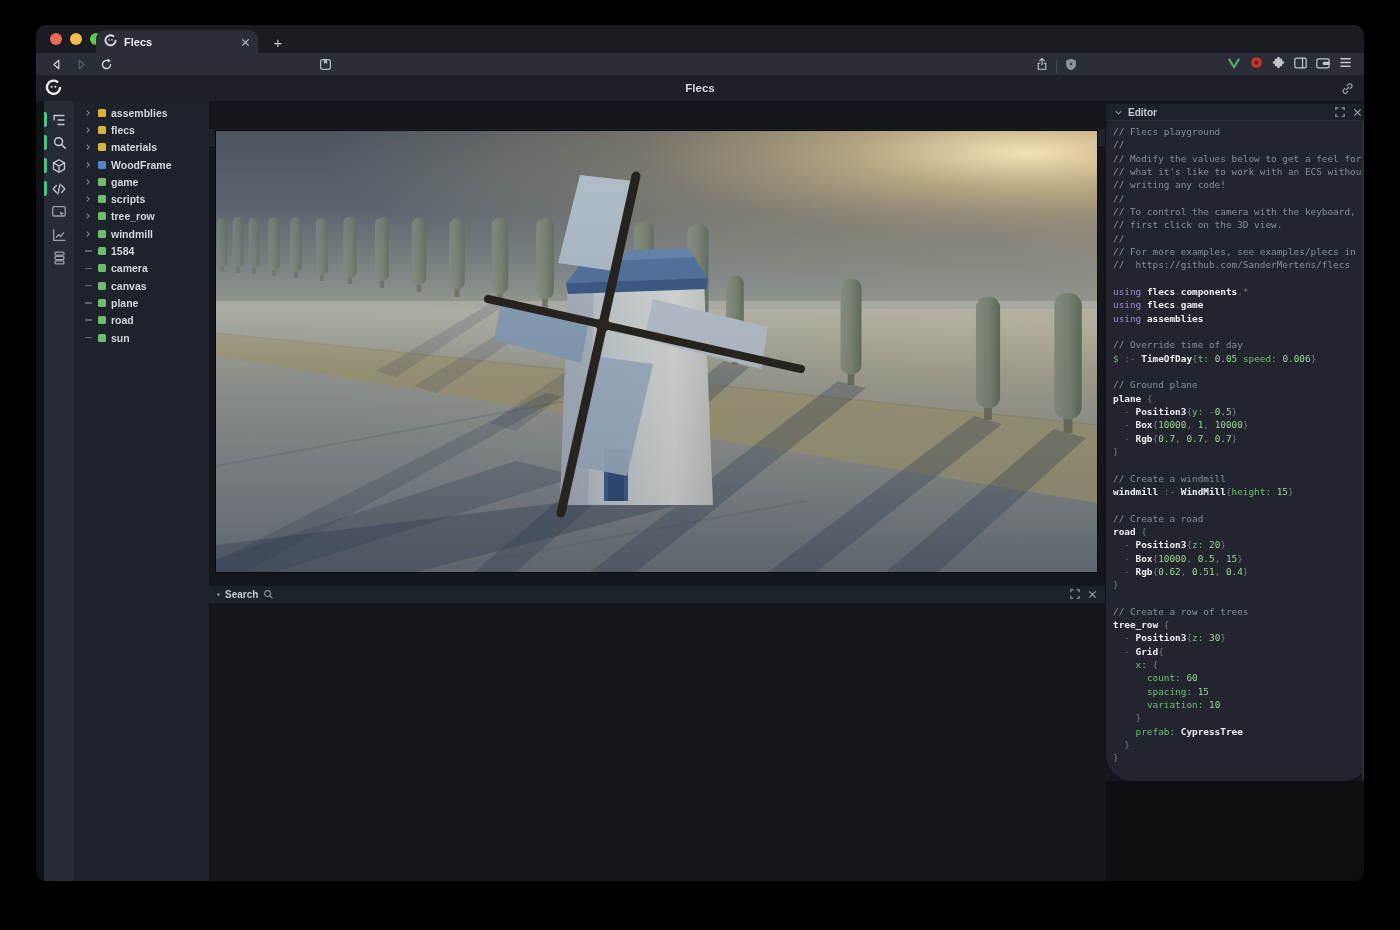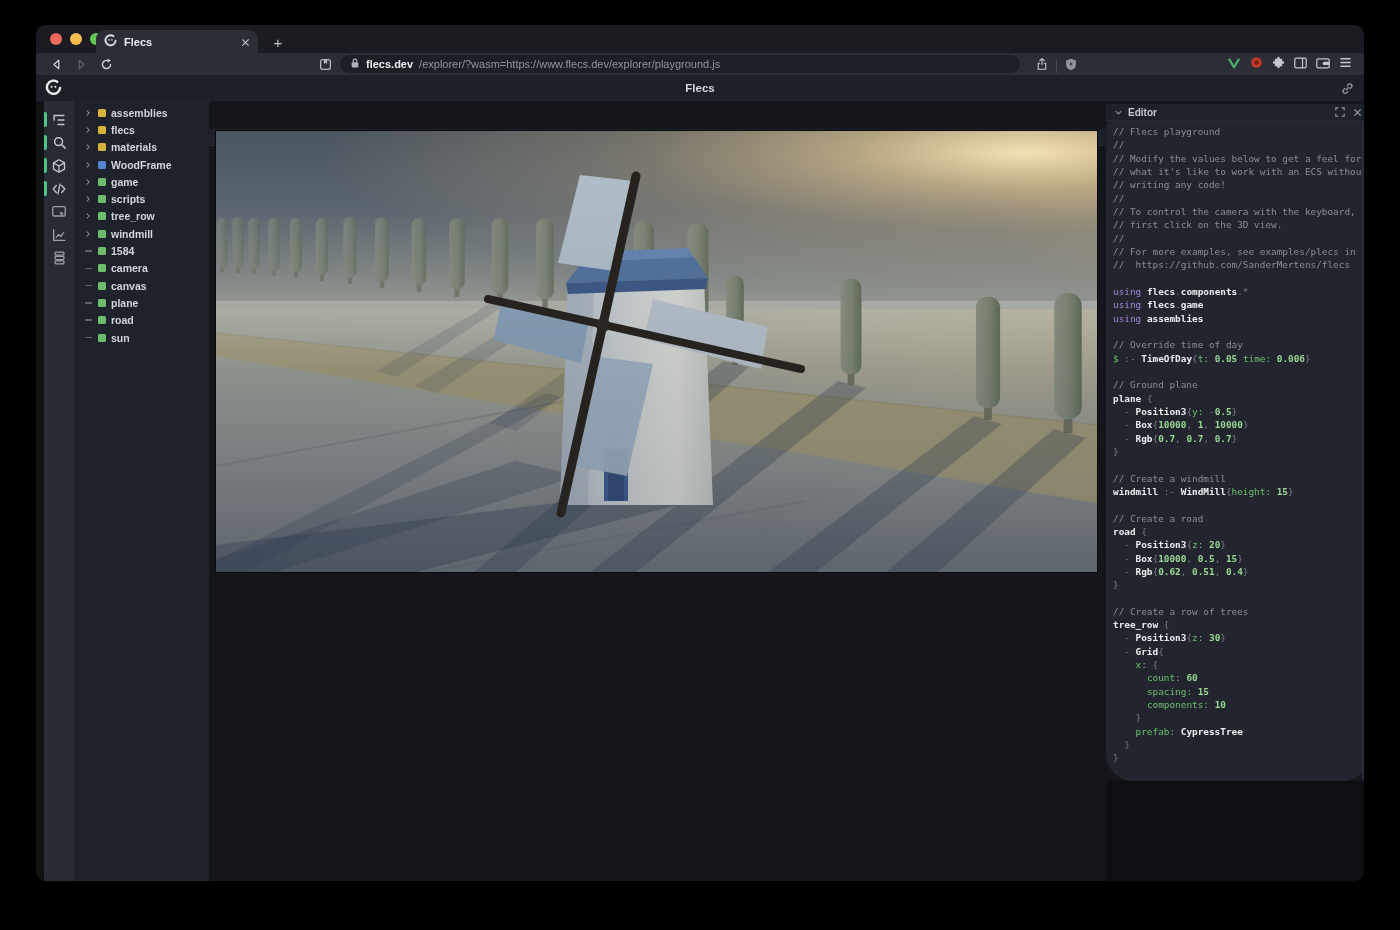--- a/index.html
+++ b/index.html
@@ -63,21 +63,21 @@
   .sdot { width:3px; height:3px; border-radius:50%; background:#7a8089; }
 
   .editor { position:absolute; left:1062px; top:3px; width:264px; height:677px; background:#22252d;border-radius:27px; }
   .editor-below { position:absolute; left:1062px; top:680px; width:266px; height:100px; background:#0e0f12; }
   .editor .phead { background:#1d2129; }
   .codearea { position:absolute; left:0; top:17px; width:100%; height:660px; overflow:hidden;
     padding:4px 0 0 7px; }
   .cl { font-family:"DejaVu Sans Mono", monospace; font-size:9.4px; line-height:13.33px;
     white-space:pre; color:#c8ccd2; }
   .cm{color:#878d96} .kw{color:#a488dd} .id{color:#eceef0;font-weight:bold}
-  .key{color:#6cc070} .num{color:#98d694;font-weight:bold} .pn{color:#767c86}
+  .key{color:#6cc070} .num{color:#98d694;font-weight:normal} .pn{color:#767c86}
   .scrollbar { position:absolute; right:2px; top:17px; width:6px; height:660px; background:#2c3039;
     border-radius:3px; }
 </style>
 </head>
 <body>
 
 <div class="window">
 
   <div class="tabstrip">
     <div class="lights">
@@ -115,28 +115,20 @@
           <svg width="13" height="13" viewBox="0 0 16 16">
             <path d="M13 8 A5 5 0 1 1 9.8 3.3" fill="none" stroke="#cfd3d8" stroke-width="1.7" stroke-linecap="round"></path>
             <path d="M9.2 0.6 L13.4 3.1 L9.8 5.8 Z" fill="#cfd3d8"></path>
           </svg>
         </span>
       </div>
     <span class="bkm" id="bkm-icon"><svg width="13" height="13" viewBox="0 0 16 16">
           <rect x="2" y="2" width="12" height="12" rx="2.5" fill="none" stroke="#b6bac1" stroke-width="1.5"></rect>
           <path d="M6 2 v5.4 l2-1.7 2 1.7 V2" fill="#b6bac1"></path>
         </svg></span>
-    <div class="urlbar">
-      <span id="lock-icon"><svg width="10" height="12" viewBox="0 0 12 14">
-            <rect x="2" y="6" width="8" height="6.5" rx="1.5" fill="#b0b4bb"></rect>
-            <path d="M3.8 6 V4.4 a2.2 2.2 0 0 1 4.4 0 V6" fill="none" stroke="#b0b4bb" stroke-width="1.5"></path>
-          </svg></span>
-      <span class="url-host">flecs.dev</span>
-      <span class="url-path">/explorer/?wasm=https://www.flecs.dev/explorer/playground.js</span>
-    </div>
     <div class="url-right">
       <span id="share-icon"><svg width="12" height="14" viewBox="0 0 16 18">
             <path d="M8 2 v8 M5 4.5 L8 1.8 L11 4.5" stroke="#c4c8ce" stroke-width="1.5" fill="none" stroke-linecap="round" stroke-linejoin="round"></path>
             <path d="M5 8 H3 v8 h10 V8 h-2" stroke="#c4c8ce" stroke-width="1.5" fill="none" stroke-linecap="round"></path>
           </svg></span>
       <span class="vdiv"></span>
       <span id="shield-icon"><svg width="12" height="13" viewBox="0 0 14 16">
             <path d="M7 1 L13 3 v5 c0 4-3 6-6 7 C4 14 1 12 1 8 V3 Z" fill="#8d929b"></path>
             <circle cx="7" cy="7.5" r="1.6" fill="#3a3e45"></circle>
           </svg></span>
@@ -509,20 +501,42 @@
             <path d="M420,45 L345,382" stroke="#26211b" stroke-width="9" stroke-linecap="round"></path>
             <path d="M272,168 L585,238" stroke="#26211b" stroke-width="8" stroke-linecap="round"></path>
             <circle cx="387" cy="194" r="7" fill="#2a241e"></circle>
           </g>
 
           <rect x="0" y="0" width="881" height="441" fill="url(#vigG)"></rect>
           <circle cx="835" cy="40" r="190" fill="url(#sunG)" opacity=".5"></circle>
         </svg>
       </div>
 
+      <div class="search-head phead">
+        <span class="sdot"></span>
+        <span class="ptitle">Search</span>
+        <span class="smag" style="display: flex;">
+            <svg width="11" height="11" viewBox="0 0 12 12">
+              <circle cx="5" cy="5" r="3.2" fill="none" stroke="#8b9097" stroke-width="1.2"></circle>
+              <line x1="7.5" y1="7.5" x2="10.4" y2="10.4" stroke="#8b9097" stroke-width="1.2"></line>
+            </svg>
+          </span>
+        <span class="pbtns">
+          <span class="fsbtn" style="display: flex;">
+              <svg width="10" height="10" viewBox="0 0 12 12">
+                <path d="M1 4 V1 h3 M8 1 h3 v3 M11 8 v3 H8 M4 11 H1 V8" fill="none" stroke="#9aa0a8" stroke-width="1.3"></path>
+              </svg>
+            </span>
+          <span class="clbtn" style="display: flex;">
+              <svg width="9" height="9" viewBox="0 0 10 10">
+                <path d="M1.5 1.5 L8.5 8.5 M8.5 1.5 L1.5 8.5" stroke="#9aa0a8" stroke-width="1.3"></path>
+              </svg>
+            </span>
+        </span>
+      </div>
     </div>
 
     <div class="editor">
       <div class="phead">
         <span class="hchev" style="display: flex;">
             <svg width="9" height="9" viewBox="0 0 10 10">
               <path d="M2 3.5 L5 6.5 L8 3.5" fill="none" stroke="#8b9097" stroke-width="1.3"></path>
             </svg>
           </span>
         <span class="ptitle">Editor</span>
@@ -550,21 +564,21 @@
           <div class="cl"><span class="cm">// first click on the 3D view.</span></div>
           <div class="cl"><span class="cm">//</span></div>
           <div class="cl"><span class="cm">// For more examples, see examples/plecs in</span></div>
           <div class="cl"><span class="cm">//  https://github.com/SanderMertens/flecs</span></div>
           <div class="cl">&nbsp;</div>
           <div class="cl"><span class="kw">using </span><span class="id">flecs</span><span class="pn">.</span><span class="id">components</span><span class="pn">.*</span></div>
           <div class="cl"><span class="kw">using </span><span class="id">flecs</span><span class="pn">.</span><span class="id">game</span></div>
           <div class="cl"><span class="kw">using </span><span class="id">assemblies</span></div>
           <div class="cl">&nbsp;</div>
           <div class="cl"><span class="cm">// Override time of day</span></div>
-          <div class="cl"><span class="key">$</span><span class="pn"> :- </span><span class="id">TimeOfDay</span><span class="pn">{</span><span class="key">t:</span><span class="pn"> </span><span class="num">0.05</span><span class="pn"> </span><span class="key">time:</span><span class="pn"> </span><span class="num">0.006</span><span class="pn">}</span></div>
+          <div class="cl"><span class="key">$</span><span class="pn"> :- </span><span class="id">TimeOfDay</span><span class="pn">{</span><span class="key">t:</span><span class="pn"> </span><span class="num">0.05</span><span class="pn"> </span><span class="key">speed:</span><span class="pn"> </span><span class="num">0.006</span><span class="pn">}</span></div>
           <div class="cl">&nbsp;</div>
           <div class="cl"><span class="cm">// Ground plane</span></div>
           <div class="cl"><span class="id">plane</span><span class="pn"> {</span></div>
           <div class="cl"><span class="pn">  - </span><span class="id">Position3</span><span class="pn">{</span><span class="key">y:</span><span class="pn"> -</span><span class="num">0.5</span><span class="pn">}</span></div>
           <div class="cl"><span class="pn">  - </span><span class="id">Box</span><span class="pn">{</span><span class="num">10000</span><span class="pn">, </span><span class="num">1</span><span class="pn">, </span><span class="num">10000</span><span class="pn">}</span></div>
           <div class="cl"><span class="pn">  - </span><span class="id">Rgb</span><span class="pn">{</span><span class="num">0.7</span><span class="pn">, </span><span class="num">0.7</span><span class="pn">, </span><span class="num">0.7</span><span class="pn">}</span></div>
           <div class="cl"><span class="pn">}</span></div>
           <div class="cl">&nbsp;</div>
           <div class="cl"><span class="cm">// Create a windmill</span></div>
           <div class="cl"><span class="id">windmill</span><span class="pn"> :- </span><span class="id">WindMill</span><span class="pn">{</span><span class="key">height:</span><span class="pn"> </span><span class="num">15</span><span class="pn">}</span></div>
@@ -576,21 +590,21 @@
           <div class="cl"><span class="pn">  - </span><span class="id">Rgb</span><span class="pn">{</span><span class="num">0.62</span><span class="pn">, </span><span class="num">0.51</span><span class="pn">, </span><span class="num">0.4</span><span class="pn">}</span></div>
           <div class="cl"><span class="pn">}</span></div>
           <div class="cl">&nbsp;</div>
           <div class="cl"><span class="cm">// Create a row of trees</span></div>
           <div class="cl"><span class="id">tree_row</span><span class="pn"> {</span></div>
           <div class="cl"><span class="pn">  - </span><span class="id">Position3</span><span class="pn">{</span><span class="key">z:</span><span class="pn"> </span><span class="num">30</span><span class="pn">}</span></div>
           <div class="cl"><span class="pn">  - </span><span class="id">Grid</span><span class="pn">{</span></div>
           <div class="cl"><span class="pn">    </span><span class="key">x:</span><span class="pn"> {</span></div>
           <div class="cl"><span class="pn">      </span><span class="key">count:</span><span class="pn"> </span><span class="num">60</span></div>
           <div class="cl"><span class="pn">      </span><span class="key">spacing:</span><span class="pn"> </span><span class="num">15</span></div>
-          <div class="cl"><span class="pn">      </span><span class="key">components:</span><span class="pn"> </span><span class="num">10</span></div>
+          <div class="cl"><span class="pn">      </span><span class="key">variation:</span><span class="pn"> </span><span class="num">10</span></div>
           <div class="cl"><span class="pn">    }</span></div>
           <div class="cl"><span class="pn">    </span><span class="key">prefab:</span><span class="pn"> </span><span class="id">CypressTree</span></div>
           <div class="cl"><span class="pn">  }</span></div>
           <div class="cl"><span class="pn">}</span></div>
         </div>
       <div class="scrollbar"></div>
     </div>
     <div class="editor-below"></div>
   </div>
 </div>

